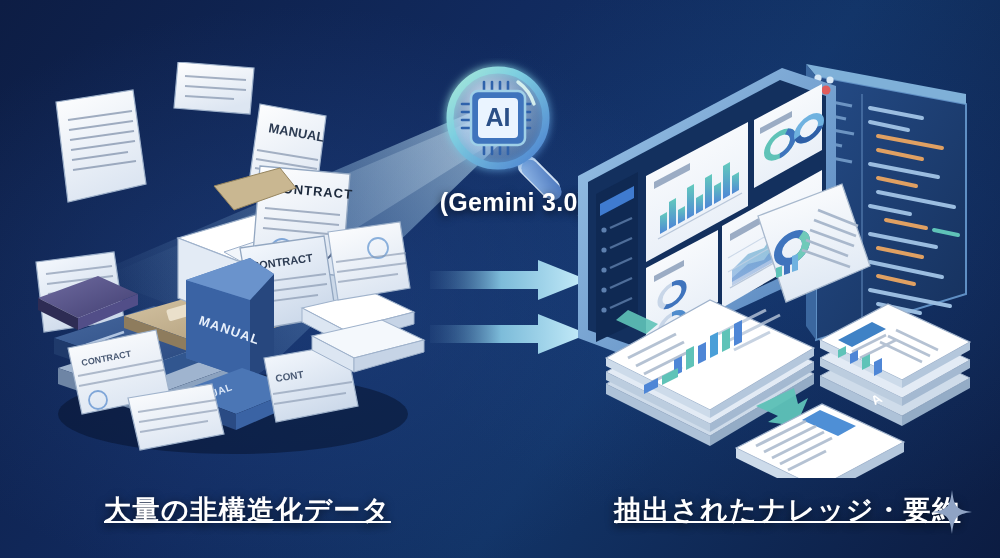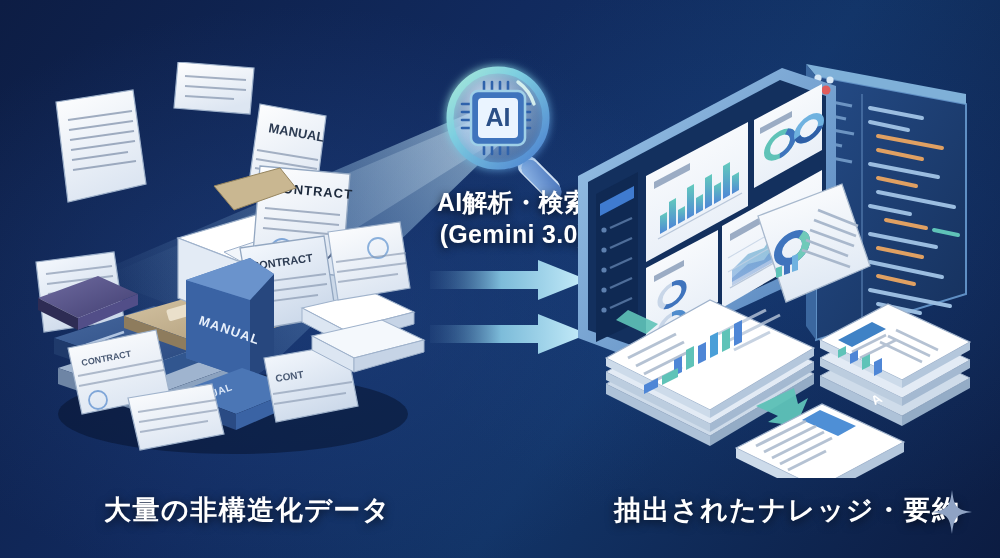--- a/index.html
+++ b/index.html
@@ -27,21 +27,21 @@
   #caption{
     position:absolute;left:400px;top:186px;width:226px;text-align:center;
     color:#fff;font-size:25px;font-weight:bold;line-height:1.28;
     letter-spacing:.3px;text-shadow:0 2px 9px rgba(0,0,0,.75);
   }
   #caption div{white-space:nowrap;}
 
   
   .blabel{
     position:absolute;bottom:30px;color:#fff;font-weight:bold;font-size:27px;
-    letter-spacing:1.5px;text-shadow:0 2px 10px rgba(0,0,0,.7);white-space:nowrap;
+    letter-spacing:1.5px;text-shadow:0 2px 10px rgba(0,0,0,.7);white-space:nowrap;text-decoration:underline;
   }
   #label-left{left:104px;}
   #label-right{left:614px;}
 
   
   #sparkle{right:28px;bottom:24px;width:40px;height:44px;}
 
   
   #pile{left:28px;top:62px;width:400px;height:400px;}
   #rightscene{left:570px;top:58px;width:420px;height:420px;}
@@ -315,21 +315,20 @@
           <path d="M85 62 h9"></path>
           <path d="M85 70 h9"></path>
       </g>
       <rect x="35" y="33" width="54" height="54" rx="7" fill="#3f74bd" stroke="#9fd0e8" stroke-width="2.5"></rect>
       <rect x="42" y="40" width="40" height="40" rx="4" fill="#eaf4ff"></rect>
       <text x="62" y="68" text-anchor="middle" font-family="Liberation Sans, sans-serif" font-size="25" font-weight="bold" fill="#2a4f87">AI</text>
     </g>
   </svg>
 
   <div id="caption">
-    <div>AI解析・検索</div>
     <div>(Gemini 3.0)</div>
   </div>
 
   <div class="arrow-wrap" style="top:258px">
     <svg class="arrow" viewBox="0 0 160 44">
       <defs>
         <linearGradient id="ar1" x1="0" y1="0" x2="1" y2="0">
           <stop offset="0%" stop-color="#2d4f86" stop-opacity=".25"></stop>
           <stop offset="45%" stop-color="#8fd3ec" stop-opacity=".85"></stop>
           <stop offset="100%" stop-color="#c9eefb"></stop>

